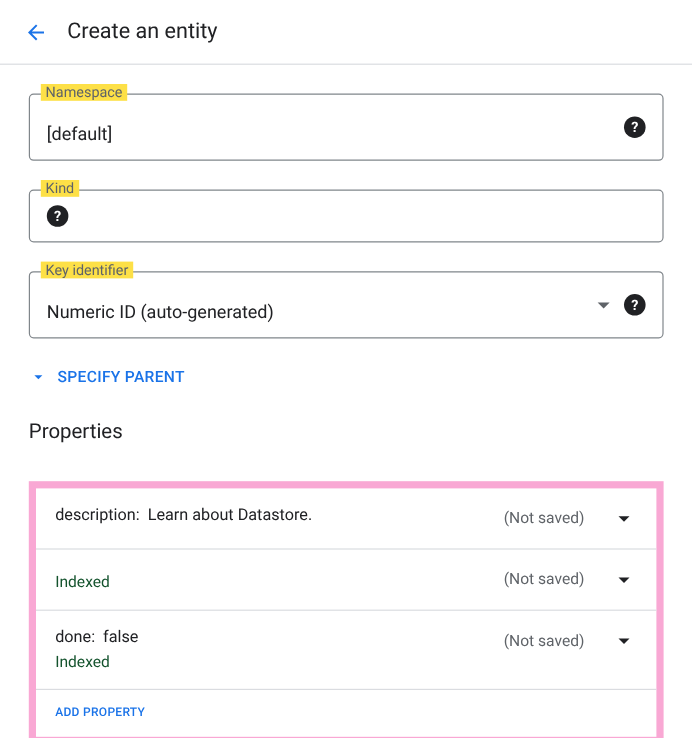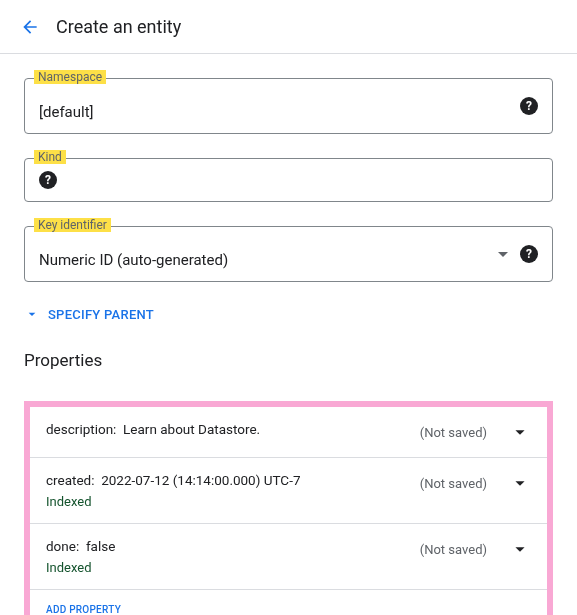--- a/index.html
+++ b/index.html
@@ -217,24 +217,20 @@
         <span class="expand-chevron">
           <svg width="22" height="22" viewBox="0 0 24 24" fill="#202124">
               <path d="M7 10l5 5 5-5z"></path>
             </svg>
         </span>
       </div>
     </div>
 
     <div class="prop-row">
       <div class="prop-left">
-        <div class="prop-line">
-          <span>created</span>:&nbsp;
-          <span>2022-07-12 (14:14:00.000) UTC-7</span>
-        </div>
         <div class="prop-sub">Indexed</div>
       </div>
       <div class="prop-right">
         <span class="not-saved">(Not saved)</span>
         <span class="expand-chevron">
           <svg width="22" height="22" viewBox="0 0 24 24" fill="#202124">
               <path d="M7 10l5 5 5-5z"></path>
             </svg>
         </span>
       </div>

